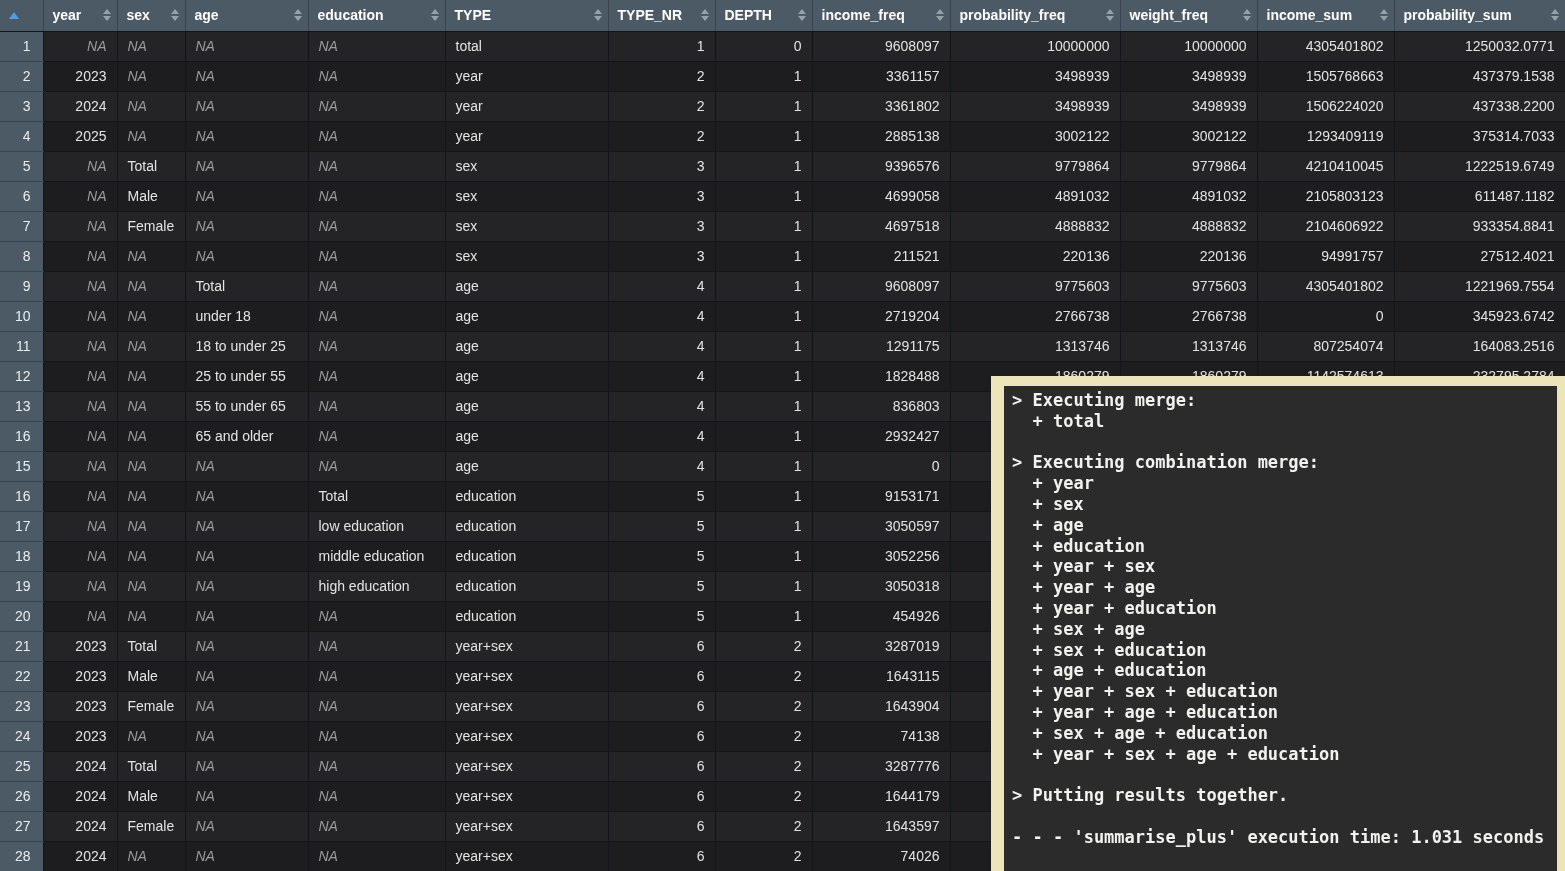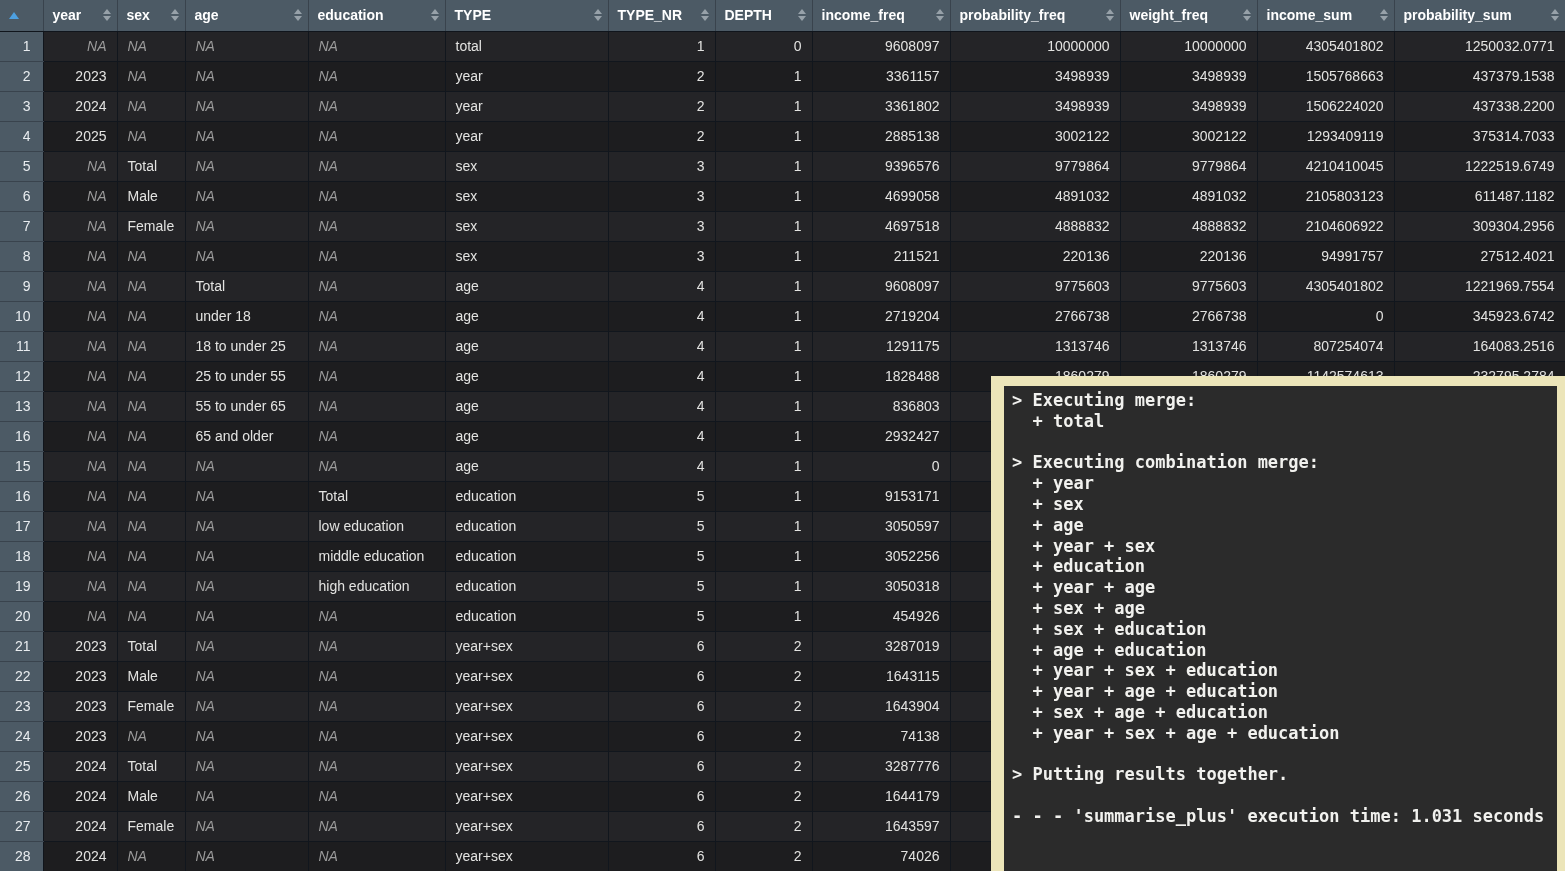--- a/index.html
+++ b/index.html
@@ -315,21 +315,21 @@
           <td class="al-left">Female</td>
           <td class="al-left"><span class="na">NA</span></td>
           <td class="al-left"><span class="na">NA</span></td>
           <td class="al-left">sex</td>
           <td class="al-right">3</td>
           <td class="al-right">1</td>
           <td class="al-right">4697518</td>
           <td class="al-right">4888832</td>
           <td class="al-right">4888832</td>
           <td class="al-right">2104606922</td>
-          <td class="al-right">309304.2956</td>
+          <td class="al-right">933354.8841</td>
         </tr>
         <tr>
           <td class="gutter">8</td>
           <td class="al-right"><span class="na">NA</span></td>
           <td class="al-left"><span class="na">NA</span></td>
           <td class="al-left"><span class="na">NA</span></td>
           <td class="al-left"><span class="na">NA</span></td>
           <td class="al-left">sex</td>
           <td class="al-right">3</td>
           <td class="al-right">1</td>
@@ -642,23 +642,24 @@
       </tbody>
   </table>
   <div class="console" id="console">
       <div class="cline">&gt; Executing merge:</div>
       <div class="cline">  + total</div>
       <div class="cline"></div>
       <div class="cline">&gt; Executing combination merge:</div>
       <div class="cline">  + year</div>
       <div class="cline">  + sex</div>
       <div class="cline">  + age</div>
+      <div class="cline">  + education</div>
       <div class="cline">  + year + sex</div>
-      <div class="cline">  + education</div>
       <div class="cline">  + year + age</div>
+      <div class="cline">  + year + education</div>
       <div class="cline">  + sex + age</div>
       <div class="cline">  + sex + education</div>
       <div class="cline">  + age + education</div>
       <div class="cline">  + year + sex + education</div>
       <div class="cline">  + year + age + education</div>
       <div class="cline">  + sex + age + education</div>
       <div class="cline">  + year + sex + age + education</div>
       <div class="cline"></div>
       <div class="cline">&gt; Putting results together.</div>
       <div class="cline"></div>

